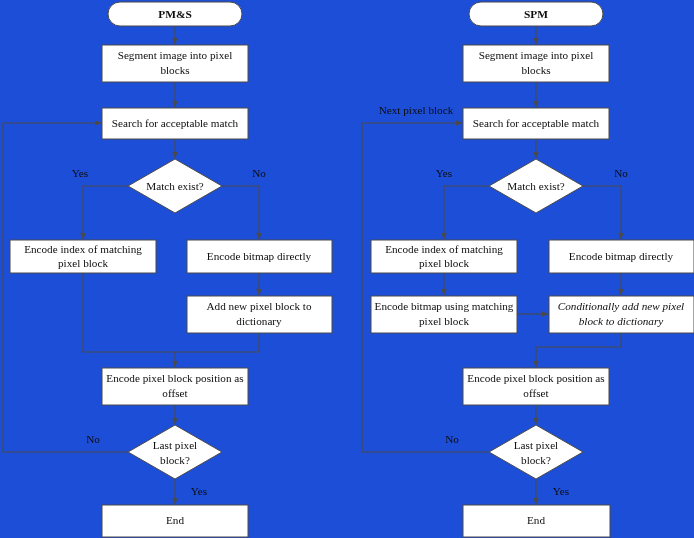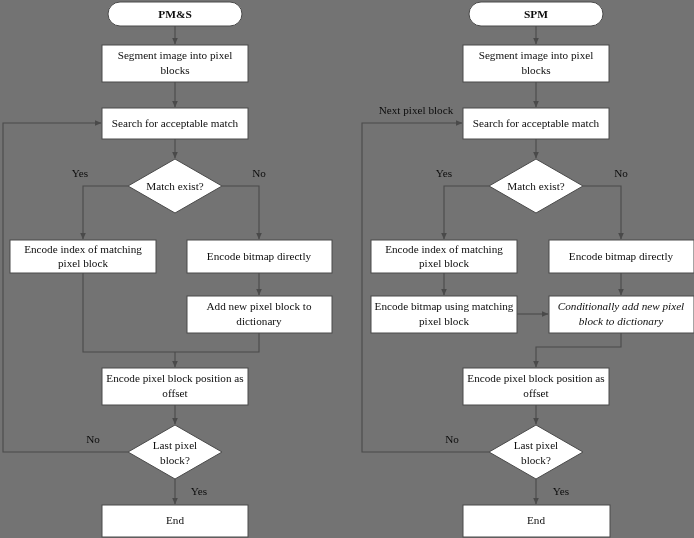--- a/index.html
+++ b/index.html
@@ -4,21 +4,21 @@
 <style>
   html, body {
     margin: 0;
     padding: 0;
     background: #ffffff;
   }
   #diagram-root {
     position: relative;
     width: 694px;
     height: 538px;
-    background: #737373;
+    background: #1d4ed8;
     font-family: "Liberation Serif", "DejaVu Serif", serif;
     overflow: hidden;
   }
   svg.flow {
     position: absolute;
     left: 0;
     top: 0;
     width: 694px;
     height: 538px;
   }

